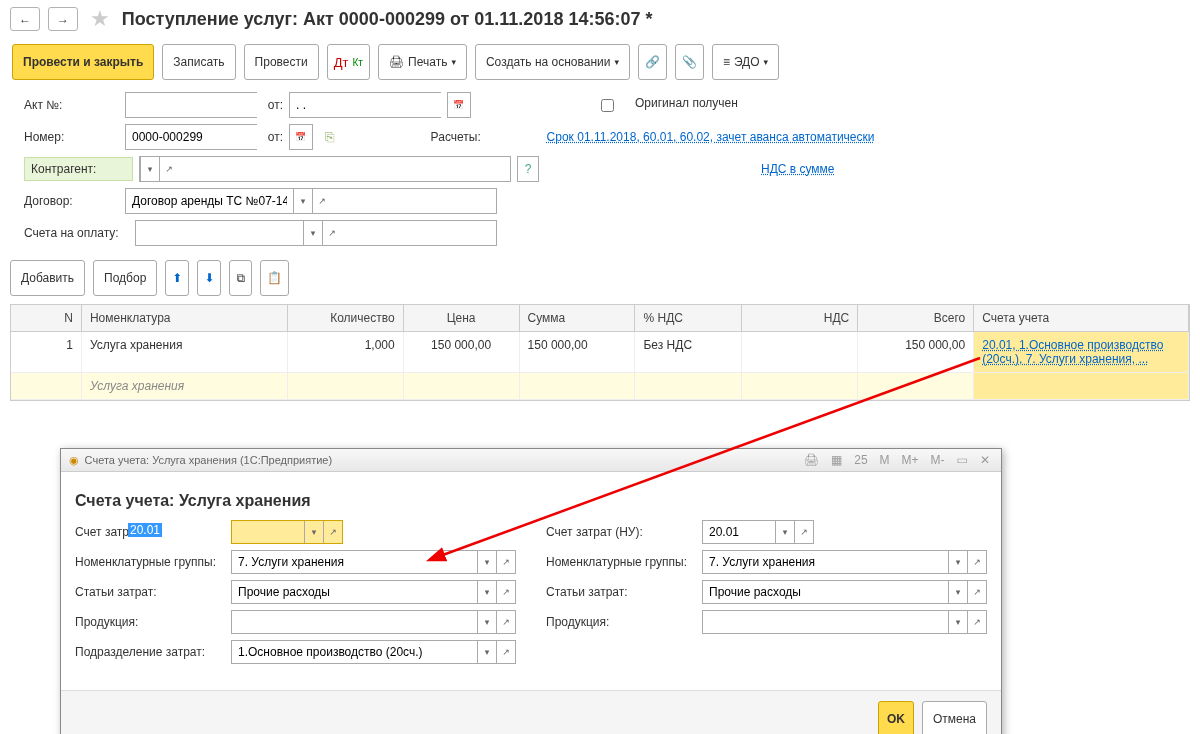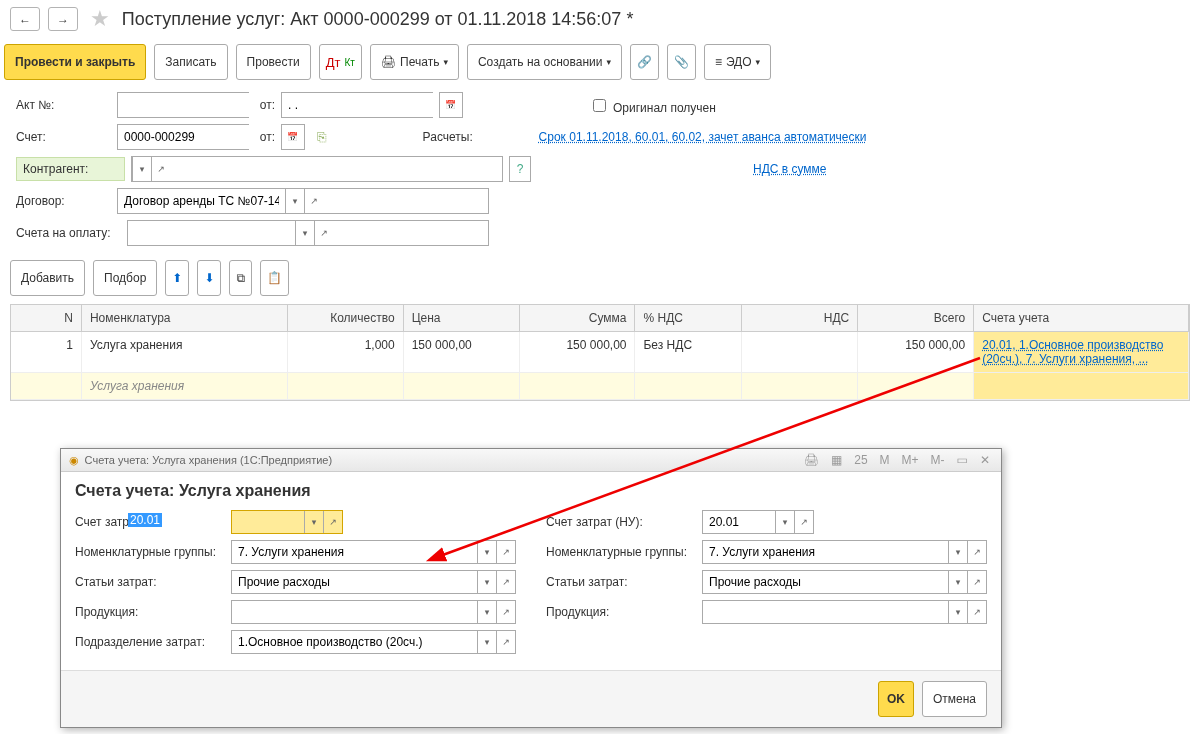--- a/index.html
+++ b/index.html
@@ -1,56 +1,56 @@
 <!DOCTYPE html>
 <html><head>
 <meta charset="utf-8">
 <style>
 html,body{margin:0;padding:0;font-family:Arial,sans-serif;font-size:12px;color:#333;background:#fff}
 body{width:1200px;height:734px;position:relative;overflow:hidden}
 .header-bar{display:flex;align-items:center;padding:6px 10px 8px;gap:8px}
 .nav-btn{border:1px solid #b3b3b3;background:#fff;width:28px;height:22px;display:flex;align-items:center;justify-content:center;border-radius:3px;cursor:pointer}
 .star{color:#ccc;font-size:22px;margin:0 4px}
-.page-title{font-size:18px;font-weight:normal;color:#333}
-.toolbar{display:flex;align-items:center;gap:8px;padding:4px 4px 8px;flex-wrap:wrap}
+.page-title{font-size:18px;font-weight:bold;color:#333}
+.toolbar{display:flex;align-items:center;gap:8px;padding:4px 12px 8px;flex-wrap:wrap}
 .btn{border:1px solid #aaa;background:#fff;padding:4px 10px;border-radius:3px;cursor:pointer;height:26px;display:flex;align-items:center;gap:4px;font-size:12px}
 .btn.primary{background:#ffdb4d;border-color:#cca300;font-weight:bold}
 .btn.icon-only{padding:4px 6px;width:auto}
-.form-area{padding:4px 16px}
+.form-area{padding:4px 24px}
 .form-row{display:flex;align-items:center;margin-bottom:6px;gap:6px}
 .label{width:95px;color:#333}
 .label.hl{background:#e8f5d8;padding:4px 6px;border:1px solid #c8e0a8}
 .input-group{display:flex;border:1px solid #aaa;height:24px;background:#fff}
 .input-group input{border:none;padding:2px 6px;font-size:12px;outline:none}
 .input-group .pick{border-left:1px solid #aaa;width:18px;display:flex;align-items:center;justify-content:center;cursor:pointer;font-size:9px;color:#666}
 .link{color:#0066cc;text-decoration:underline dotted;cursor:pointer}
-.checkbox-wrap{display:flex;align-items:flex-end;gap:4px;margin-left:20px}
+.checkbox-wrap{display:flex;align-items:flex-start;gap:18px;margin-left:20px}
 .sub-toolbar{display:flex;gap:8px;padding:4px 10px;align-items:center}
 .grid{margin:4px 10px;border:1px solid #ccc}
 .grid-header{display:flex;background:#f5f5f5;border-bottom:1px solid #ccc}
 .grid-header>div{padding:6px 8px;border-right:1px solid #ccc;font-size:12px;color:#444}
 .grid-row{display:flex;border-bottom:1px solid #eee}
 .grid-row>div{padding:6px 8px;border-right:1px solid #eee;font-size:12px}
 .grid-row.yellow{background:#fffce0}
 .col-n{width:60px;text-align:right}
 .col-nom{width:210px}
 .col-qty{width:110px;text-align:right}
-.col-price{width:110px;text-align:left}
-.col-sum{width:110px;text-align:right}
+.col-price{width:110px;text-align:center}
+.col-sum{width:110px;}
 .col-vat{width:100px}
 .col-vatsum{width:110px;text-align:right}
 .col-total{width:110px;text-align:right}
 .col-acct{width:220px}
 .italic{font-style:italic;color:#888}
 .cell-hl{background:#ffeb99}
 .dialog{position:absolute;left:60px;top:448px;width:940px;background:#fff;border:1px solid #888;box-shadow:2px 2px 8px rgba(0,0,0,.3)}
 .dialog-title{background:linear-gradient(#f8f8f8,#e8e8e8);border-bottom:1px solid #ccc;padding:4px 8px;font-size:11px;color:#666;display:flex;align-items:center;gap:6px}
 .dialog-title .spacer{flex:1}
 .dialog-title .win-icon{color:#999;cursor:pointer;padding:0 3px;font-size:12px}
-.dialog-body{padding:10px 14px}
+.dialog-body{padding:20px 14px}
 .dialog-heading{font-size:16px;font-weight:bold;margin-bottom:10px}
 .dialog-cols{display:flex;gap:30px}
 .dcol{flex:1}
 .drow{display:flex;align-items:center;margin-bottom:6px;gap:6px}
 .dlabel{width:150px;font-size:12px}
 .dinput{display:flex;border:1px solid #aaa;height:22px;flex:1;background:#fff}
 .dinput input{border:none;flex:1;padding:2px 6px;font-size:12px;outline:none;width:100%}
 .dinput .pick{border-left:1px solid #aaa;width:18px;display:flex;align-items:center;justify-content:center;cursor:pointer;font-size:9px;color:#666}
 .dinput.hl{background:#ffeb99;border-color:#d4a500}
 .dinput.hl input{background:#ffeb99}
@@ -112,21 +112,21 @@
     <div class="input-group" style="width:22px">
         <span class="pick" style="border:none;width:100%">📅</span>
       </div>
     <div class="checkbox-wrap" style="margin-left:120px">
       <input type="checkbox" style="">
       <span>Оригинал получен</span>
     </div>
   </div>
 
   <div class="form-row">
-    <span class="label">Счет:</span>
+    <span class="label">Номер:</span>
     <div class="input-group" style="width:130px">
         <input value="0000-000299" style="">
       </div>
     <span style="width:20px;text-align:right">от:</span>
     <div class="input-group" style="width:22px">
         <span class="pick" style="border:none;width:100%">📅</span>
       </div>
     <span style="margin-left:6px;color:#8a5;cursor:pointer">⎘</span>
     <span style="width:110px;margin-left:90px">Расчеты:</span>
     <span class="link">Срок 01.11.2018, 60.01, 60.02, зачет аванса автоматически</span>

